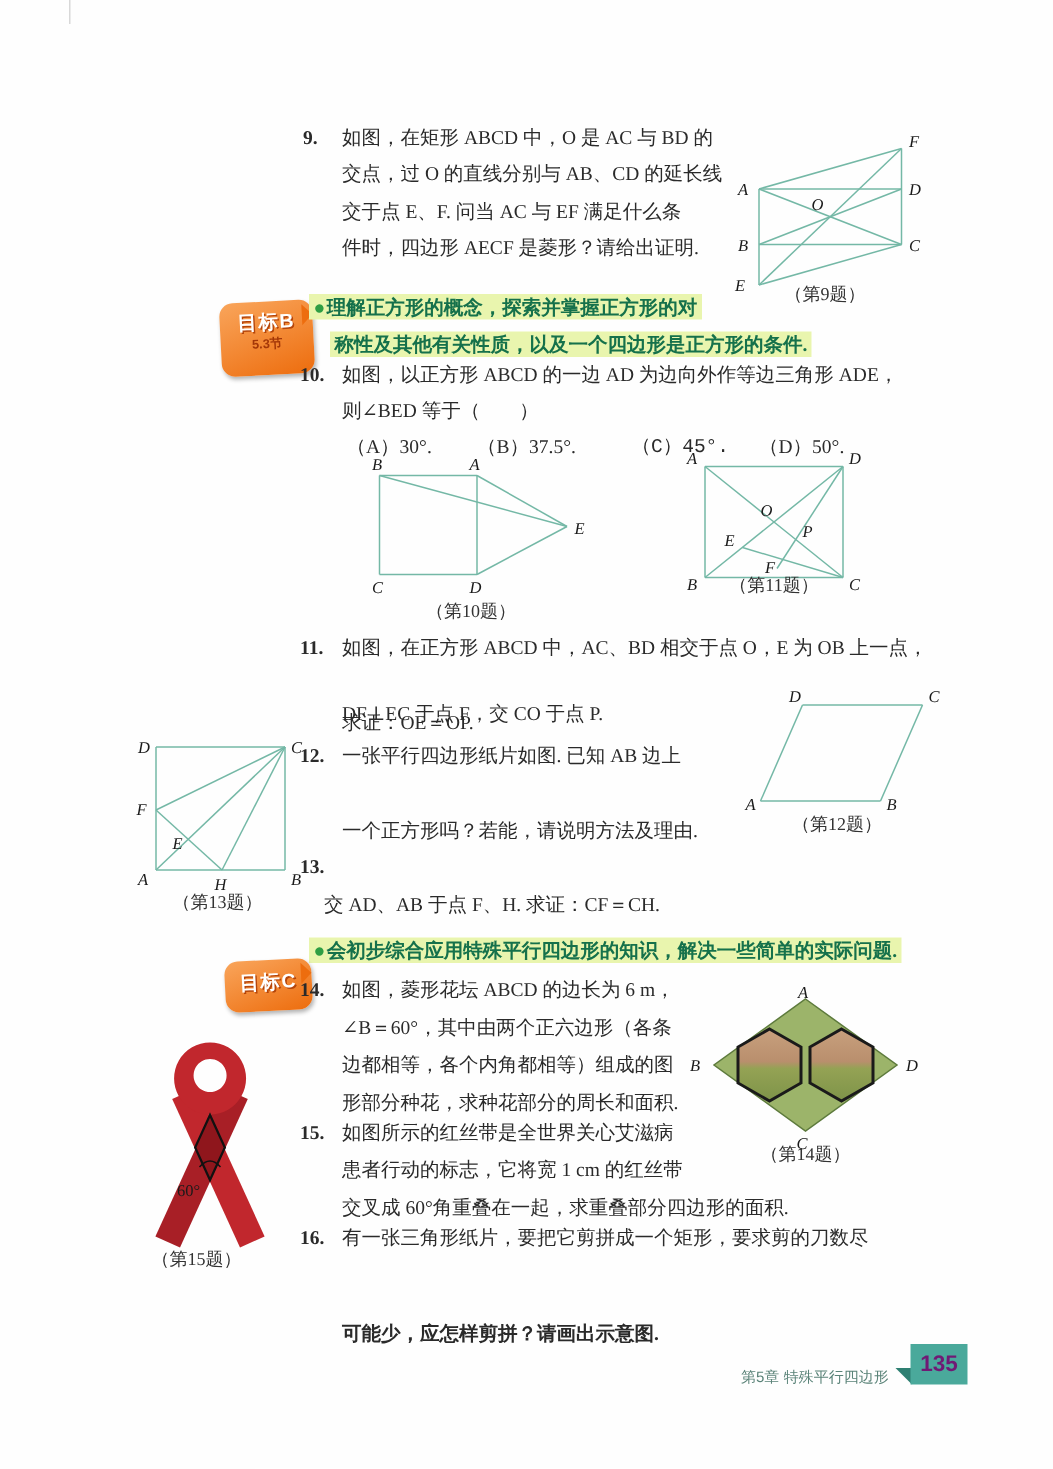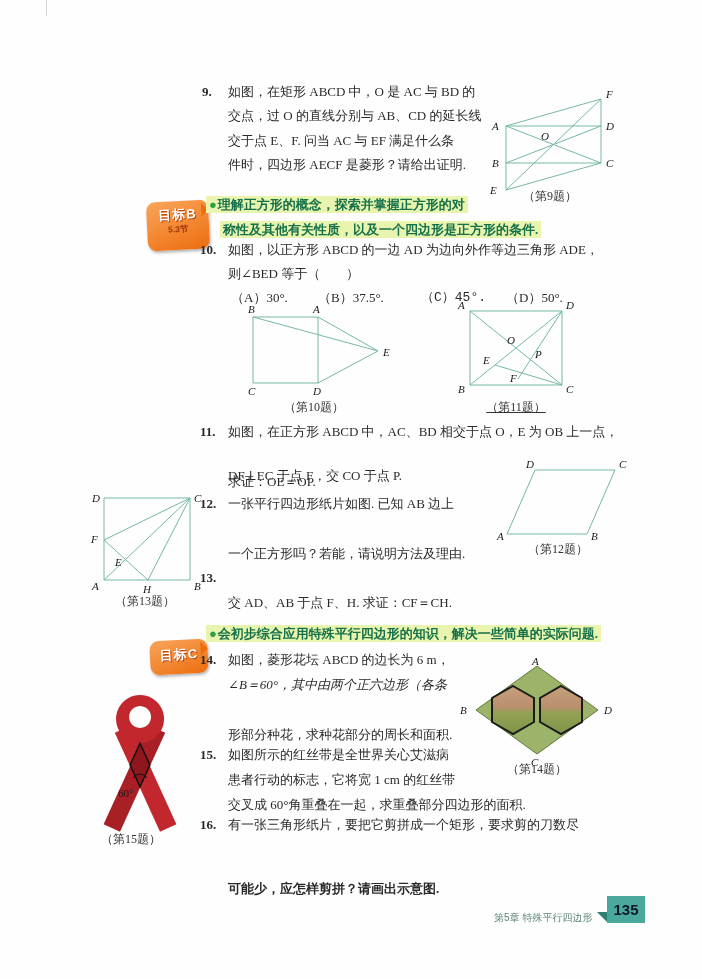--- a/index.html
+++ b/index.html
@@ -17,21 +17,21 @@
          color:#fff;font-weight:bold;text-align:center;box-shadow:1px 2px 3px rgba(0,0,0,.3);
          transform:rotate(-3deg);font-family:"Liberation Sans",sans-serif;}
   .badge::after{content:"";position:absolute;right:-7px;top:3px;width:0;height:0;
          border:7px solid transparent;border-left-color:#ed6d0e;}
   .badge .main{display:block;font-size:13px;letter-spacing:1px;text-shadow:1px 1px 0 #b5450a;}
   .badge .sub{display:block;font-size:8.5px;color:#a33708;text-shadow:none;}
   .footer{position:absolute;left:494px;top:911px;font-size:10px;color:#5a8378;
           font-family:"Liberation Sans",sans-serif;white-space:nowrap;}
   .footer .chap{margin-right:3px;}
   .pagenum{position:absolute;left:607px;top:896px;width:38px;height:27px;line-height:27px;
-           background:#4aa99b;color:#0f172a;font-weight:bold;font-size:15px;text-align:center;
+           background:#4aa99b;color:#701a75;font-weight:bold;font-size:15px;text-align:center;
            font-family:"Liberation Sans",sans-serif;}
   .pagenum-notch{position:absolute;left:597px;top:912px;width:0;height:0;
            border-style:solid;border-width:0 11px 11px 0;border-color:transparent #2e7f72 transparent transparent;}
   .corner{position:absolute;left:46px;top:0;width:1px;height:16px;background:#d8d8d8;}
 </style>
 </head>
 <body>
 
 <div class="page">
   <div class="corner"></div>
@@ -104,21 +104,21 @@
       <line x1="110" y1="14" x2="66" y2="82"></line>
     <text x="6" y="12">A</text>
     <text x="114" y="12">D</text>
     <text x="6" y="96">B</text>
     <text x="114" y="96">C</text>
     <text x="55" y="47">O</text>
     <text x="31" y="67">E</text>
     <text x="83" y="61">P</text>
     <text x="58" y="85">F</text>
   </svg>
-  <div class="cap" style="left:456px;top:399px;text-decoration:underline;">（第11题）</div>
+  <div class="cap" style="left:456px;top:382px;">（第11题）</div>
 
   <div class="t num" style="left:200px;top:424px;">11.</div>
   <div class="t" style="left:228px;top:424px;">如图，在正方形 ABCD 中，AC、BD 相交于点 O，E 为 OB 上一点，</div>
   <div class="t" style="left:228px;top:449px;margin-top:19px;">DF⊥EC 于点 F，交 CO 于点 P.</div>
   <div class="t" style="left:228px;top:474px;">求证：OE＝OP.</div>
 
   <div class="t num" style="left:200px;top:496px;">12.</div>
   <div class="t" style="left:228px;top:496px;">一张平行四边形纸片如图. 已知 AB 边上</div>
   <div class="t" style="left:228px;top:546px;">一个正方形吗？若能，请说明方法及理由.</div>
 
@@ -147,30 +147,31 @@
     <text x="112" y="16">C</text>
     <text x="9" y="57">F</text>
     <text x="33" y="80">E</text>
     <text x="10" y="104">A</text>
     <text x="61" y="107">H</text>
     <text x="112" y="104">B</text>
   </svg>
   <div class="cap" style="left:85px;top:593px;">（第13题）</div>
 
   <div class="t num" style="left:200px;top:570px;">13.</div>
-  <div class="t" style="left:228px;top:595px;">交 AD、AB 于点 F、H. 求证：CF＝CH.</div>
+  <div class="t" style="left:216px;top:595px;">交 AD、AB 于点 F、H. 求证：CF＝CH.</div>
 
   <div class="t" style="left:206px;top:626px;"><span class="hl"><span class="bullet">●</span><span>会初步综合应用特殊平行四边形的知识，解决一些简单的实际问题.</span></span></div>
   <div class="badge" style="left:150px;top:640px;width:58px;height:28px;padding-top:6px;">
     <span class="main">目标C</span>
   </div>
 
   <div class="t num" style="left:200px;top:652px;">14.</div>
   <div class="t" style="left:228px;top:652px;">如图，菱形花坛 ABCD 的边长为 6 m，</div>
-  <div class="t" style="left:228px;top:677px;font-style:italic;">∠B＝60°，其中由两个正六边形（各条</div>
+  <div class="t" style="left:228px;top:677px;">∠B＝60°，其中由两个正六边形（各条</div>
+  <div class="t" style="left:228px;top:702px;">边都相等，各个内角都相等）组成的图</div>
   <div class="t" style="left:228px;top:727px;">形部分种花，求种花部分的周长和面积.</div>
 
   <svg class="fig" style="left:458px;top:658px;" width="160" height="112">
     <defs>
       <linearGradient id="hx" x1="0" y1="0" x2="0" y2="1">
         <stop offset="0" stop-color="#c8a07d"></stop>
           <stop offset="0.45" stop-color="#b98f6d"></stop>
         <stop offset="0.55" stop-color="#94a254"></stop>
           <stop offset="1" stop-color="#7e9449"></stop>
       </linearGradient>

